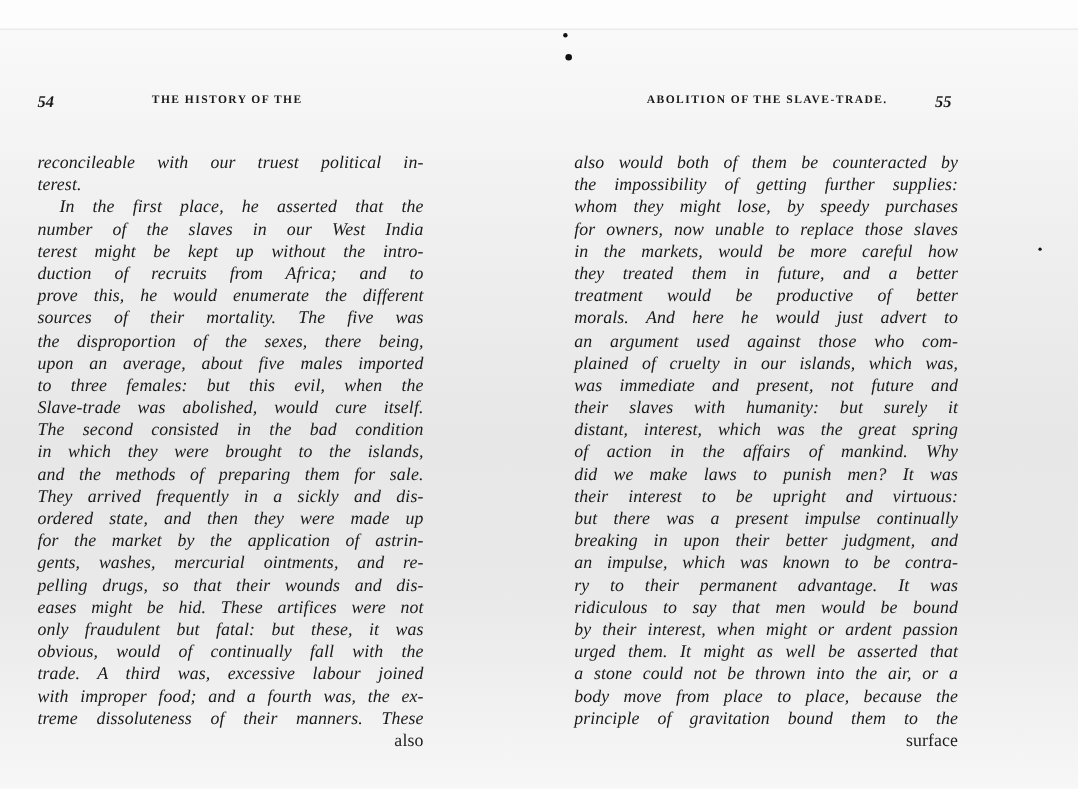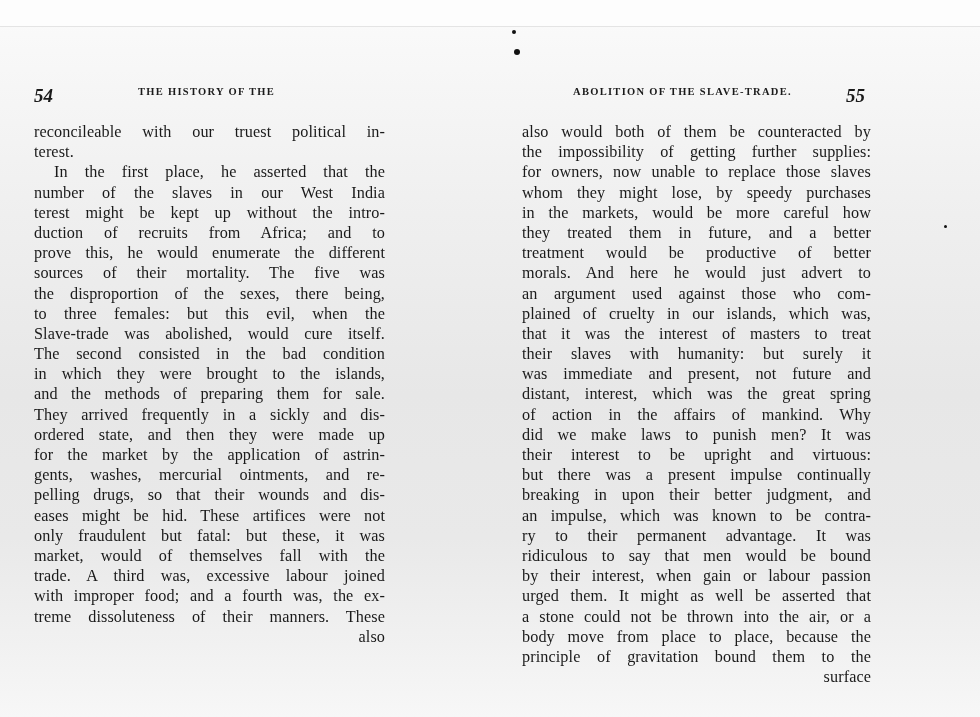--- a/index.html
+++ b/index.html
@@ -14,26 +14,26 @@
       border-bottom: 1px solid #e4e4e4;
     }
     .speck { position: absolute; border-radius: 50%; background: #111; }
     .page { position: absolute; top: 86px; }
     .page-left { left: 34px; width: 351px; }
     .page-right { left: 522px; width: 349px; }
     .running-head {
       position: relative; height: 18px; font-size: 10.5px; letter-spacing: 1.3px;
       text-transform: uppercase; font-weight: bold;
     }
-    .folio { position: absolute; top: -1px; font-size: 19px; font-style: italic; font-weight: bold; letter-spacing: 0; }
+    .folio { position: absolute; top: -1px; font-size: 15px; font-style: italic; font-weight: bold; letter-spacing: 0; }
     .page-left .folio { left: 0; }
     .page-right .folio { right: 6px; text-align: center; }
     .page-left .title { position: absolute; left: 104px; top: 0; }
-    .page-right .title { position: absolute; left: 51px; top: 0; }
-    .body-text { margin-top: 18px; }
+    .page-right .title { position: absolute; left: 66px; top: 0; }
+    .body-text { margin-top: 34px; font-style: italic; }
     .line {
       display: block; height: 20.2px; line-height: 20.2px; font-size: 16.2px;
       text-align: justify; text-align-last: justify; white-space: nowrap; overflow: visible;
       letter-spacing: 0.1px;
     }
     .line.indent { padding-left: 20px; }
     .line.last { text-align-last: left; }
     .line.catch { text-align: right; text-align-last: right; }
   </style>
 </head>
@@ -52,68 +52,68 @@
   <div class="body-text" id="left-body">
       <span class="line">reconcileable with our truest political in-</span>
       <span class="line last">terest.</span>
       <span class="line indent">In the first place, he asserted that the</span>
       <span class="line">number of the slaves in our West India</span>
       <span class="line">terest might be kept up without the intro-</span>
       <span class="line">duction of recruits from Africa; and to</span>
       <span class="line">prove this, he would enumerate the different</span>
       <span class="line">sources of their mortality. The five was</span>
       <span class="line">the disproportion of the sexes, there being,</span>
+      <span class="line">upon an average, about five males imported</span>
       <span class="line">to three females: but this evil, when the</span>
       <span class="line">Slave-trade was abolished, would cure itself.</span>
       <span class="line">The second consisted in the bad condition</span>
       <span class="line">in which they were brought to the islands,</span>
       <span class="line">and the methods of preparing them for sale.</span>
       <span class="line">They arrived frequently in a sickly and dis-</span>
       <span class="line">ordered state, and then they were made up</span>
       <span class="line">for the market by the application of astrin-</span>
       <span class="line">gents, washes, mercurial ointments, and re-</span>
       <span class="line">pelling drugs, so that their wounds and dis-</span>
       <span class="line">eases might be hid. These artifices were not</span>
       <span class="line">only fraudulent but fatal: but these, it was</span>
-      <span class="line">market, would of themselves fall with the</span>
+      <span class="line">obvious, would of continually fall with the</span>
       <span class="line">trade. A third was, excessive labour joined</span>
       <span class="line">with improper food; and a fourth was, the ex-</span>
       <span class="line">treme dissoluteness of their manners. These</span>
     </div>
   <span class="line catch">also</span>
 </div>
 
 <div class="page page-right">
   <div class="running-head">
     <span class="title">Abolition of the Slave-Trade.</span>
     <span class="folio">55</span>
   </div>
   <div class="body-text" id="right-body">
       <span class="line">also would both of them be counteracted by</span>
       <span class="line">the impossibility of getting further supplies:</span>
+      <span class="line">whom they might lose, by speedy purchases</span>
       <span class="line">for owners, now unable to replace those slaves</span>
-      <span class="line">whom they might lose, by speedy purchases</span>
       <span class="line">in the markets, would be more careful how</span>
       <span class="line">they treated them in future, and a better</span>
       <span class="line">treatment would be productive of better</span>
       <span class="line">morals. And here he would just advert to</span>
       <span class="line">an argument used against those who com-</span>
       <span class="line">plained of cruelty in our islands, which was,</span>
-      <span class="line">that it was the interest of masters to treat</span>
+      <span class="line">was immediate and present, not future and</span>
       <span class="line">their slaves with humanity: but surely it</span>
-      <span class="line">was immediate and present, not future and</span>
       <span class="line">distant, interest, which was the great spring</span>
       <span class="line">of action in the affairs of mankind. Why</span>
       <span class="line">did we make laws to punish men? It was</span>
       <span class="line">their interest to be upright and virtuous:</span>
       <span class="line">but there was a present impulse continually</span>
       <span class="line">breaking in upon their better judgment, and</span>
       <span class="line">an impulse, which was known to be contra-</span>
       <span class="line">ry to their permanent advantage. It was</span>
       <span class="line">ridiculous to say that men would be bound</span>
-      <span class="line">by their interest, when gain or labour passion</span>
+      <span class="line">by their interest, when might or ardent passion</span>
       <span class="line">urged them. It might as well be asserted that</span>
       <span class="line">a stone could not be thrown into the air, or a</span>
       <span class="line">body move from place to place, because the</span>
       <span class="line">principle of gravitation bound them to the</span>
     </div>
   <span class="line catch">surface</span>
 </div>
 
 </body></html>

